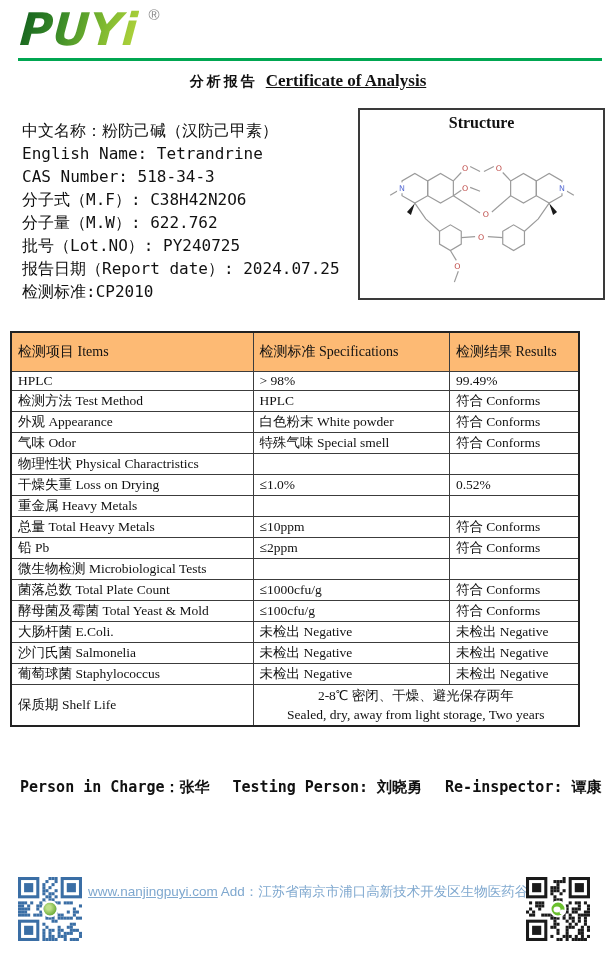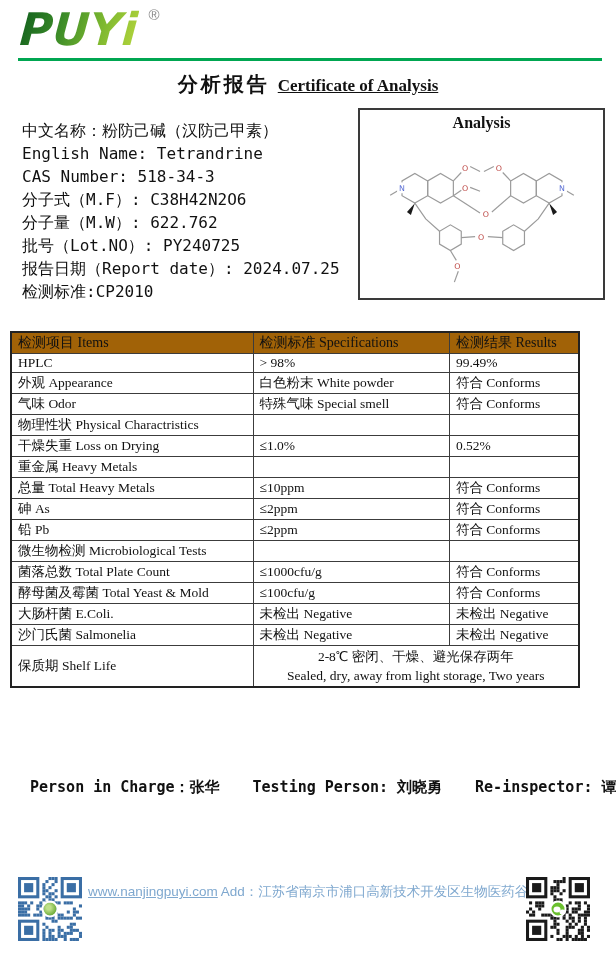--- a/index.html
+++ b/index.html
@@ -17,44 +17,44 @@
     -webkit-background-clip: text; background-clip: text; color: transparent;
     transform: skewX(-4deg); display: inline-block;
   }
   .logo-reg { position: absolute; right: 0px; top: 0px; font-size: 15px; color: #8a8a8a; }
   .company-name {
     position: absolute; right: 16px; top: 28px; font-size: 21px; font-weight: bold;
     color: #028136; letter-spacing: 6px; white-space: nowrap;
   }
   .header-rule { position: absolute; left: 18px; right: 14px; top: 58px; height: 3px; background: #00A651; }
   .doc-title { position: absolute; left: 0; right: 0; top: 71px; text-align: center; font-family: "Liberation Serif", serif; }
-  .doc-title .zh { font-size: 20px; font-weight: bold; letter-spacing: 3px; }
+  .doc-title .zh { font-size: 14px; font-weight: bold; letter-spacing: 3px; }
   .doc-title .en { font-size: 17px; font-weight: bold; margin-left: 4px; text-decoration: underline; }
   
   .info { position: absolute; left: 22px; top: 119px; font-family: "DejaVu Sans Mono", monospace; font-size: 16px; line-height: 23px; }
   
   .structure-box { position: absolute; left: 358px; top: 108px; width: 247px; height: 192px; border: 2px solid #3a3a3a; background: #fff; }
   .structure-title { text-align: center; font-family: "Liberation Serif", serif; font-weight: bold; font-size: 16px; margin-top: 4px; }
   svg.structure { display: block; margin: 2px auto 0 auto; }
   
   .coa-table {
     position: absolute; left: 10px; top: 331px; width: 570px;
     border-collapse: collapse; font-family: "Liberation Serif", serif; font-size: 13.5px;
     border: 2px solid #222;
   }
   .coa-table th, .coa-table td { border: 1px solid #3c3c3c; padding: 1px 6px; text-align: left; font-weight: normal; height: 19px; }
-  .coa-table thead th { background: #a16207; font-size: 14px; height: 21px; }
+  .coa-table thead th { background: #fdba74; font-size: 14px; height: 39px; }
   .coa-table .shelf-center { text-align: center; }
   .coa-table .shelf-center div { line-height: 19px; }
   
   .signature {
     position: absolute; left: 20px; top: 778px; width: 580px;
     font-family: "DejaVu Sans Mono", monospace; font-weight: bold; font-size: 15px; white-space: nowrap;
   }
-  .signature .pair { margin-right: 14px; margin-left: 10px; }
+  .signature .pair { margin-right: 14px; }
   
   .qr { position: absolute; width: 64px; height: 64px; }
   .qr-left { left: 18px; top: 877px; }
   .qr-right { left: 526px; top: 877px; }
   .qr-grid { position: absolute; inset: 0; }
   .qr-logo { position: absolute; left: 50%; top: 50%; transform: translate(-50%, -50%); width: 17px; height: 17px; border-radius: 50%; border: 2px solid #fff; }
   .qr-logo-leaf { background: radial-gradient(circle at 40% 40%, #bfe08a 20%, #6fae3c 70%); }
   .qr-logo-wechat { background: #6abf2e; }
   .qr-logo-wechat::before, .qr-logo-wechat::after { content: ""; position: absolute; background: #fff; border-radius: 50%; }
   .qr-logo-wechat::before { width: 7px; height: 6px; left: 2px; top: 4px; }
@@ -86,21 +86,21 @@
     <div>English Name: Tetrandrine</div>
     <div>CAS Number: 518-34-3</div>
     <div>分子式（M.F）: C38H42N2O6</div>
     <div>分子量（M.W）: 622.762</div>
     <div>批号（Lot.NO）: PY240725</div>
     <div>报告日期（Report date）: 2024.07.25</div>
     <div>检测标准:CP2010</div>
   </div>
 
   <div class="structure-box">
-    <div class="structure-title">Analysis</div>
+    <div class="structure-title">Structure</div>
     <svg class="structure" width="240" height="158" viewBox="0 0 240 160">
       <g stroke="#9b9b9b" stroke-width="1.2" fill="none">
         <polygon points="91,47.5 78,40 65,47.5 65,62.5 78,70 91,62.5"></polygon>
         <polygon points="65,47.5 52,40 39,47.5 39,62.5 52,70 65,62.5"></polygon>
         <polygon points="149,47.5 162,40 175,47.5 175,62.5 162,70 149,62.5"></polygon>
         <polygon points="175,47.5 188,40 201,47.5 201,62.5 188,70 175,62.5"></polygon>
         <polygon points="99,98.5 88,92 77,98.5 77,111.5 88,118 99,111.5"></polygon>
         <polygon points="163,98.5 152,92 141,98.5 141,111.5 152,118 163,111.5"></polygon>
         <line x1="39" y1="55" x2="27" y2="62"></line>
         <line x1="201" y1="55" x2="213" y2="62"></line>
@@ -151,20 +151,25 @@
         <th>检测结果 Results</th>
       </tr>
     </thead>
     <tbody>
         <tr>
           <td>HPLC</td>
           <td>&gt; 98%</td>
           <td>99.49%</td>
         </tr>
         <tr>
+          <td>检测方法 Test Method</td>
+          <td>HPLC</td>
+          <td>符合 Conforms</td>
+        </tr>
+        <tr>
           <td>外观 Appearance</td>
           <td>白色粉末 White powder</td>
           <td>符合 Conforms</td>
         </tr>
         <tr>
           <td>气味 Odor</td>
           <td>特殊气味 Special smell</td>
           <td>符合 Conforms</td>
         </tr>
         <tr>
@@ -181,25 +186,20 @@
           <td>重金属 Heavy Metals</td>
           <td></td>
           <td></td>
         </tr>
         <tr>
           <td>总量 Total Heavy Metals</td>
           <td>≤10ppm</td>
           <td>符合 Conforms</td>
         </tr>
         <tr>
-          <td>砷 As</td>
-          <td>≤2ppm</td>
-          <td>符合 Conforms</td>
-        </tr>
-        <tr>
           <td>铅 Pb</td>
           <td>≤2ppm</td>
           <td>符合 Conforms</td>
         </tr>
         <tr>
           <td>微生物检测 Microbiological Tests</td>
           <td></td>
           <td></td>
         </tr>
         <tr>
@@ -212,20 +212,25 @@
           <td>≤100cfu/g</td>
           <td>符合 Conforms</td>
         </tr>
         <tr>
           <td>大肠杆菌 E.Coli.</td>
           <td>未检出 Negative</td>
           <td>未检出 Negative</td>
         </tr>
         <tr>
           <td>沙门氏菌 Salmonelia</td>
+          <td>未检出 Negative</td>
+          <td>未检出 Negative</td>
+        </tr>
+        <tr>
+          <td>葡萄球菌 Staphylococcus</td>
           <td>未检出 Negative</td>
           <td>未检出 Negative</td>
         </tr>
       </tbody>
     <tbody>
       <tr>
         <td>保质期 Shelf Life</td>
         <td colspan="2" class="shelf-center">
           <div>2-8℃ 密闭、干燥、避光保存两年</div>
           <div>Sealed, dry, away from light storage,  Two years</div>

